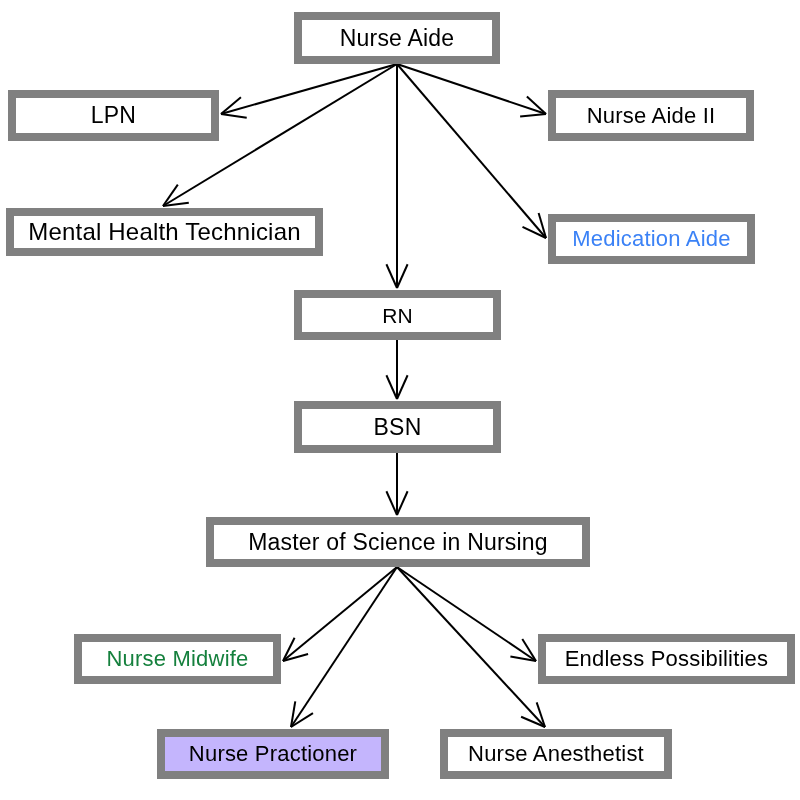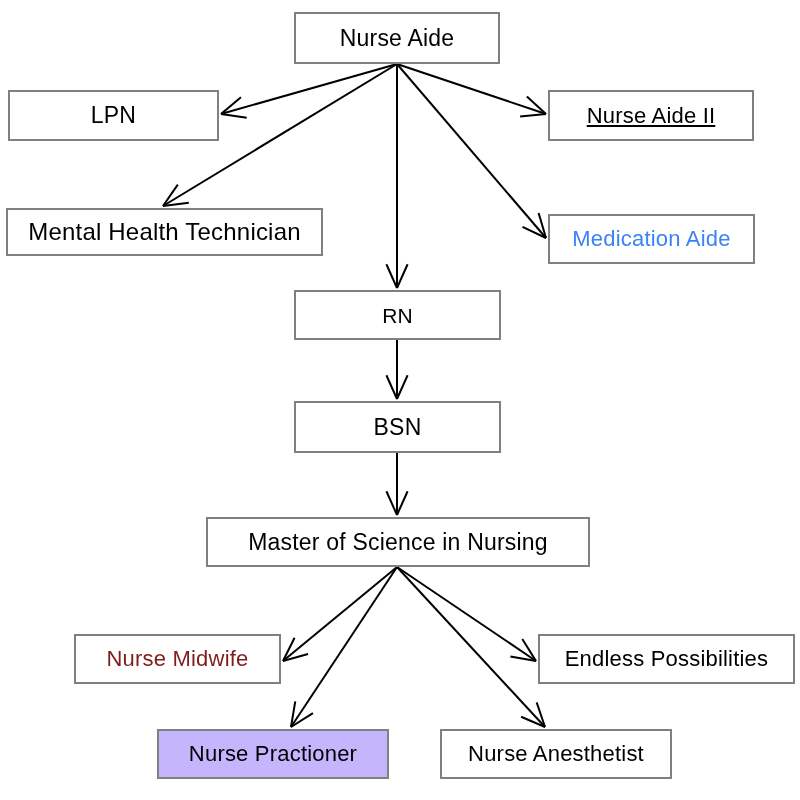--- a/index.html
+++ b/index.html
@@ -22,21 +22,21 @@
     left: 0;
     top: 0;
     width: 800px;
     height: 800px;
     pointer-events: none;
   }
   .node {
     position: absolute;
     box-sizing: border-box;
     background: #ffffff;
-    border: 2px solid #8b5cf6;
+    border: 8px solid #8b5cf6;
     display: flex;
     align-items: center;
     justify-content: center;
     color: #000000;
     font-size: 22px;
     line-height: 1;
     letter-spacing: 0.2px;
     white-space: nowrap;
   }
   .node-label {
@@ -108,39 +108,39 @@
     </svg>
 
   <div id="node-layer">
       <div class="node" style="left: 294px; top: 12px; width: 206px; height: 52px; border-color: rgb(128, 128, 128); background: rgb(255, 255, 255);">
         <span class="node-label" style="font-size: 23px; color: rgb(0, 0, 0);">Nurse Aide</span>
       </div>
       <div class="node" style="left: 8px; top: 90px; width: 211px; height: 51px; border-color: rgb(128, 128, 128); background: rgb(255, 255, 255);">
         <span class="node-label" style="font-size: 23px; color: rgb(0, 0, 0);">LPN</span>
       </div>
       <div class="node" style="left: 548px; top: 90px; width: 206px; height: 51px; border-color: rgb(128, 128, 128); background: rgb(255, 255, 255);">
-        <span class="node-label" style="font-size: 22px; color: rgb(0, 0, 0); text-decoration: underline;">Nurse Aide II</span>
+        <span class="node-label" style="font-size: 22px; color: rgb(0, 0, 0);">Nurse Aide II</span>
       </div>
       <div class="node" style="left: 6px; top: 208px; width: 317px; height: 48px; border-color: rgb(128, 128, 128); background: rgb(255, 255, 255);">
         <span class="node-label" style="font-size: 24px; color: rgb(0, 0, 0);">Mental Health Technician</span>
       </div>
       <div class="node" style="left: 548px; top: 214px; width: 207px; height: 50px; border-color: rgb(128, 128, 128); background: rgb(255, 255, 255);">
         <span class="node-label" style="font-size: 22px; color: #3b82f6;">Medication Aide</span>
       </div>
       <div class="node" style="left: 294px; top: 290px; width: 207px; height: 50px; border-color: rgb(128, 128, 128); background: rgb(255, 255, 255);">
         <span class="node-label" style="font-size: 21px; color: rgb(0, 0, 0);">RN</span>
       </div>
       <div class="node" style="left: 294px; top: 401px; width: 207px; height: 52px; border-color: rgb(128, 128, 128); background: rgb(255, 255, 255);">
         <span class="node-label" style="font-size: 23px; color: rgb(0, 0, 0);">BSN</span>
       </div>
       <div class="node" style="left: 206px; top: 517px; width: 384px; height: 50px; border-color: rgb(128, 128, 128); background: rgb(255, 255, 255);">
         <span class="node-label" style="font-size: 23px; color: rgb(0, 0, 0);">Master of Science in Nursing</span>
       </div>
       <div class="node" style="left: 74px; top: 634px; width: 207px; height: 50px; border-color: rgb(128, 128, 128); background: rgb(255, 255, 255);">
-        <span class="node-label" style="font-size: 22px; color: #7f1d1d;">Nurse Midwife</span>
+        <span class="node-label" style="font-size: 22px; color: #15803d;">Nurse Midwife</span>
       </div>
       <div class="node" style="left: 538px; top: 634px; width: 257px; height: 50px; border-color: rgb(128, 128, 128); background: rgb(255, 255, 255); text-align: center;">
         <span class="node-label" style="font-size: 22px; color: rgb(0, 0, 0);">Endless Possibilities</span>
       </div>
       <div class="node" style="left: 157px; top: 729px; width: 232px; height: 50px; border-color: rgb(128, 128, 128); background: #c4b5fd;">
         <span class="node-label" style="font-size: 22px; color: rgb(0, 0, 0);">Nurse Practioner</span>
       </div>
       <div class="node" style="left: 440px; top: 729px; width: 232px; height: 50px; border-color: rgb(128, 128, 128); background: rgb(255, 255, 255);">
         <span class="node-label" style="font-size: 22px; color: rgb(0, 0, 0);">Nurse Anesthetist</span>
       </div>

